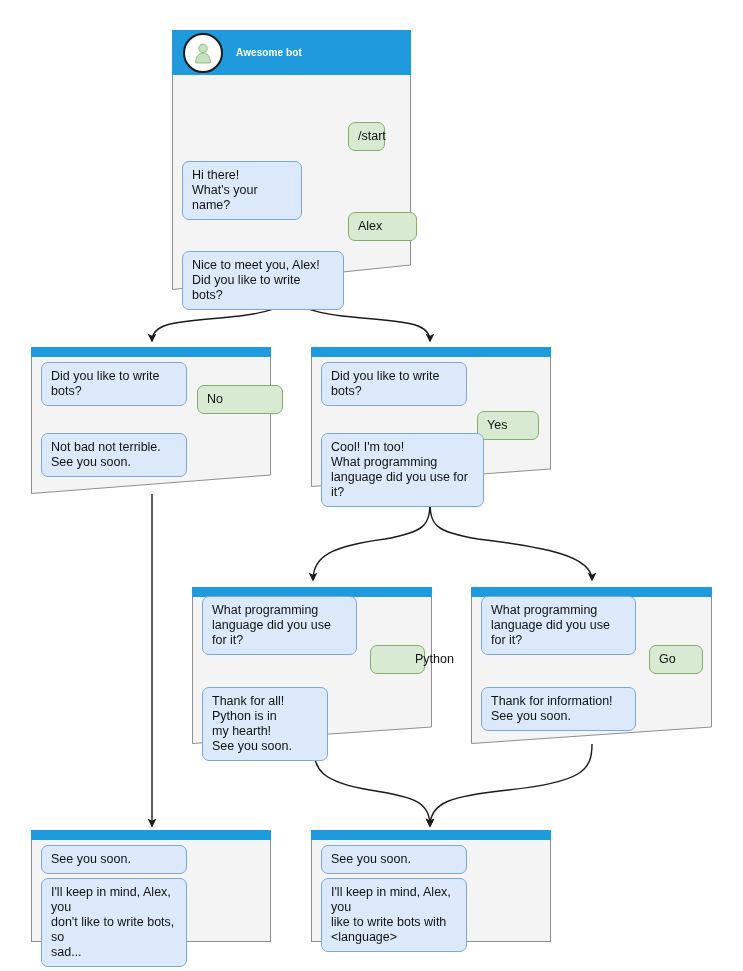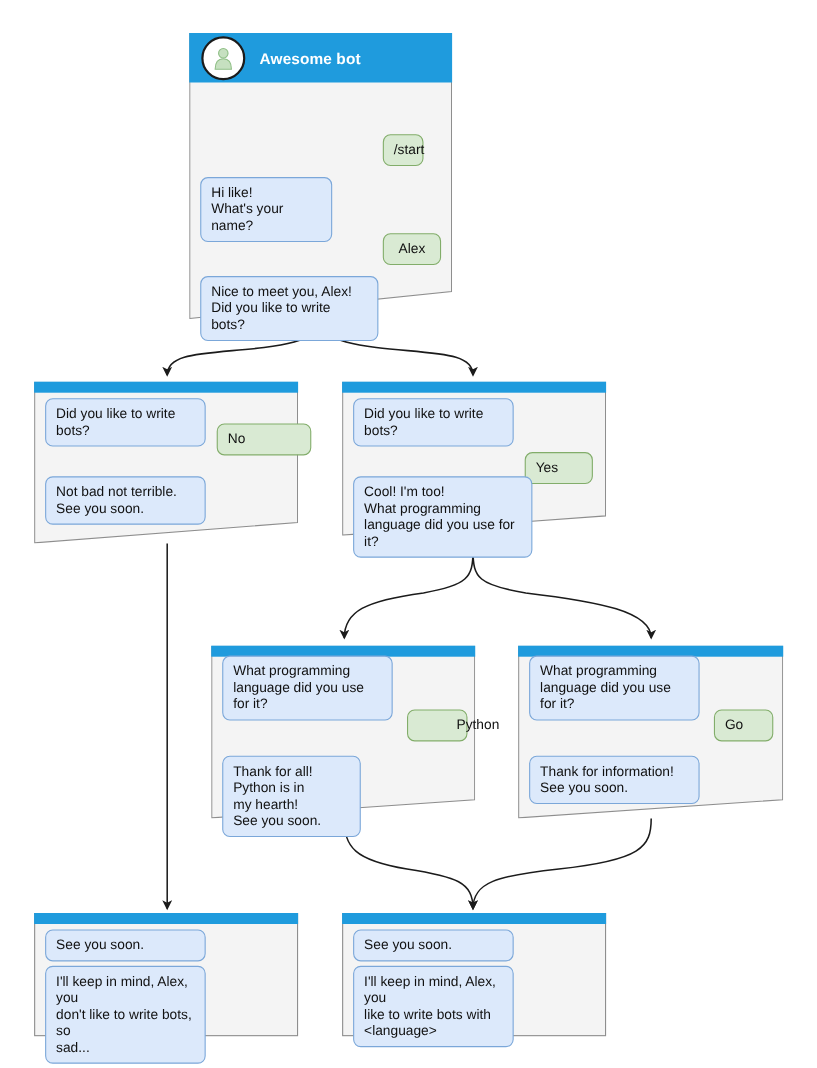--- a/index.html
+++ b/index.html
@@ -86,21 +86,21 @@
     background: #ffffff;
     border: 2px solid #1b1b1b;
     display: flex;
     align-items: center;
     justify-content: center;
     flex: none;
   }
   .avatar svg { display: block; }
   .bot-title {
     color: #ffffff;
-    font-size: 14px;
+    font-size: 10px;
     font-weight: bold;
     margin-left: 13px;
     letter-spacing: 0.1px;
   }
 
   
   .bubble {
     position: absolute;
     box-sizing: border-box;
     border-radius: 7px;
@@ -158,23 +158,23 @@
       <div class="avatar">
         <svg width="22" height="22" viewBox="0 0 22 22">
           <circle cx="11" cy="6.4" r="4.3" fill="#c6e0c0" stroke="#8fbf86" stroke-width="1"></circle>
           <path d="M3.6,21 C3.6,13.6 7.0,11.4 11,11.4 C15,11.4 18.4,13.6 18.4,21 Z" fill="#c6e0c0" stroke="#8fbf86" stroke-width="1"></path>
         </svg>
       </div>
       <span class="bot-title">Awesome bot</span>
     </div>
     <div class="card-body">
       <div class="bubble user" style="left:176px; top:47px; width:37px;">/start</div>
-      <div class="bubble bot" style="top:86px; width:120px;">Hi like!
+      <div class="bubble bot" style="top:86px; width:120px;">Hi there!
 What's your name?</div>
-      <div class="bubble user" style="left:176px; top:137px; width:53px;text-align:center;">Alex</div>
+      <div class="bubble user" style="left:176px; top:137px; width:69px;">Alex</div>
       <div class="bubble bot" style="top:176px; width:162px;">Nice to meet you, Alex!
 Did you like to write bots?</div>
     </div>
   </div>
 
   <div class="card" style="left:31px; top:347px; width:240px; height:147px;">
     <div class="card-shape slanted">
       <svg viewBox="0 0 240 147" preserveAspectRatio="none" xmlns="http://www.w3.org/2000/svg">
         <polygon points="0.5,0.5 239.5,0.5 239.5,128 0.5,146.5" fill="#f4f4f4" stroke="#8e8e8e" stroke-width="1"></polygon>
       </svg>

